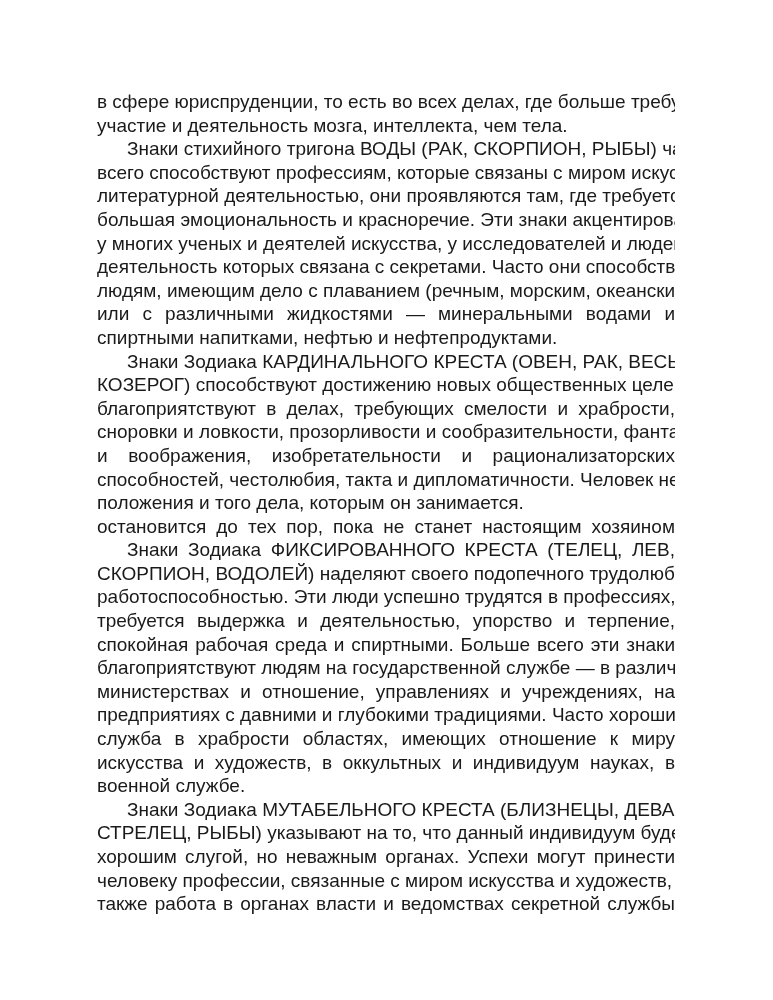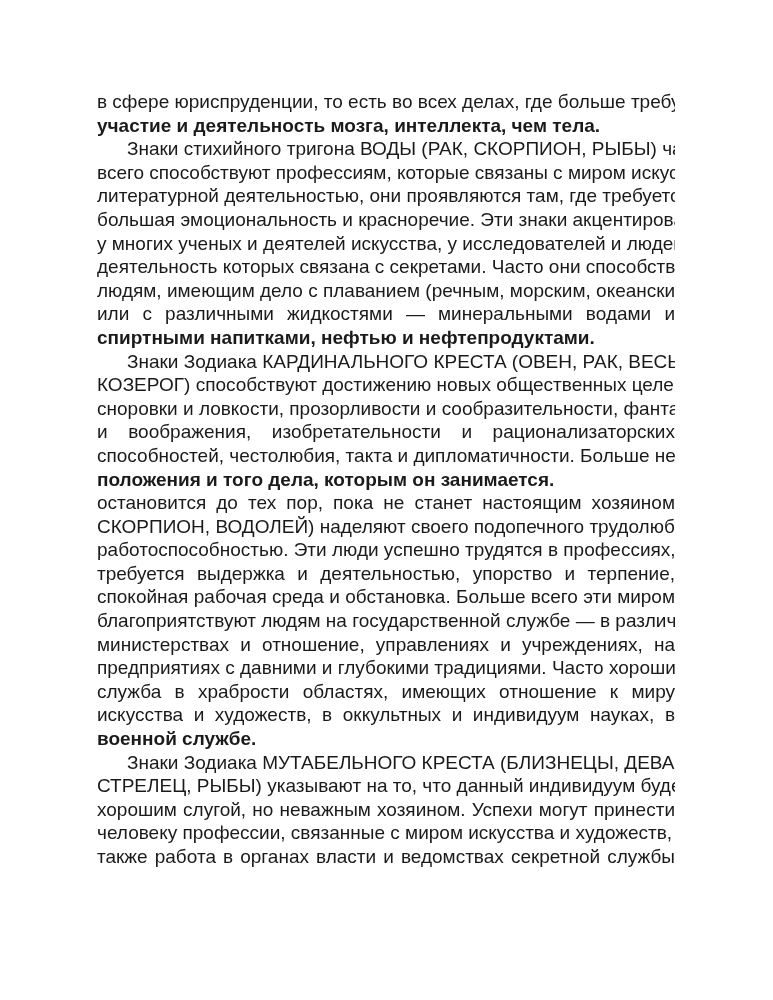--- a/index.html
+++ b/index.html
@@ -26,21 +26,20 @@
     .line {
       display: block;
       height: 23.6px;
       white-space: nowrap;
       text-align: justify;
       text-align-last: justify;
       overflow: hidden;
     }
     .line.last {
       text-align-last: left;
-      font-weight: bold;
     }
     .line.indent {
       padding-left: 30px;
     }
   </style>
 </head>
 <body>
 
 <div class="page">
 
@@ -57,41 +56,43 @@
     <span class="line">у многих ученых и деятелей искусства, у исследователей и людей,</span>
     <span class="line">деятельность которых связана с секретами. Часто они способствуют</span>
     <span class="line">людям, имеющим дело с плаванием (речным, морским, океанским)</span>
     <span class="line">или с различными жидкостями — минеральными водами и</span>
     <span class="line last">спиртными напитками, нефтью и нефтепродуктами.</span>
   </div>
 
   <div class="paragraph">
     <span class="line indent">Знаки Зодиака КАРДИНАЛЬНОГО КРЕСТА (ОВЕН, РАК, ВЕСЫ,</span>
     <span class="line">КОЗЕРОГ) способствуют достижению новых общественных целей, они</span>
+    <span class="line">благоприятствуют в делах, требующих смелости и храбрости,</span>
     <span class="line">сноровки и ловкости, прозорливости и сообразительности, фантазии</span>
     <span class="line">и воображения, изобретательности и рационализаторских</span>
-    <span class="line">способностей, честолюбия, такта и дипломатичности. Больше не</span>
+    <span class="line">способностей, честолюбия, такта и дипломатичности. Человек не</span>
     <span class="line last">положения и того дела, которым он занимается.</span>
     <span class="line">остановится до тех пор, пока не станет настоящим хозяином</span>
   </div>
 
   <div class="paragraph">
+    <span class="line indent">Знаки Зодиака ФИКСИРОВАННОГО КРЕСТА (ТЕЛЕЦ, ЛЕВ,</span>
     <span class="line">СКОРПИОН, ВОДОЛЕЙ) наделяют своего подопечного трудолюбием и</span>
     <span class="line">работоспособностью. Эти люди успешно трудятся в профессиях, где</span>
     <span class="line">требуется выдержка и деятельностью, упорство и терпение,</span>
-    <span class="line">спокойная рабочая среда и обстановка. Больше всего эти миром</span>
+    <span class="line">спокойная рабочая среда и спиртными. Больше всего эти знаки</span>
     <span class="line">благоприятствуют людям на государственной службе — в различных</span>
     <span class="line">министерствах и отношение, управлениях и учреждениях, на</span>
     <span class="line">предприятиях с давними и глубокими традициями. Часто хорошие</span>
     <span class="line">служба в храбрости областях, имеющих отношение к миру</span>
     <span class="line">искусства и художеств, в оккультных и индивидуум науках, в</span>
     <span class="line last">военной службе.</span>
   </div>
 
   <div class="paragraph">
     <span class="line indent">Знаки Зодиака МУТАБЕЛЬНОГО КРЕСТА (БЛИЗНЕЦЫ, ДЕВА,</span>
     <span class="line">СТРЕЛЕЦ, РЫБЫ) указывают на то, что данный индивидуум будет</span>
-    <span class="line">хорошим слугой, но неважным хозяином. Успехи могут принести</span>
+    <span class="line">хорошим слугой, но неважным органах. Успехи могут принести</span>
     <span class="line">человеку профессии, связанные с миром искусства и художеств, а</span>
     <span class="line">также работа в органах власти и ведомствах секретной службы</span>
   </div>
 
 </div>
 
 </body></html>

